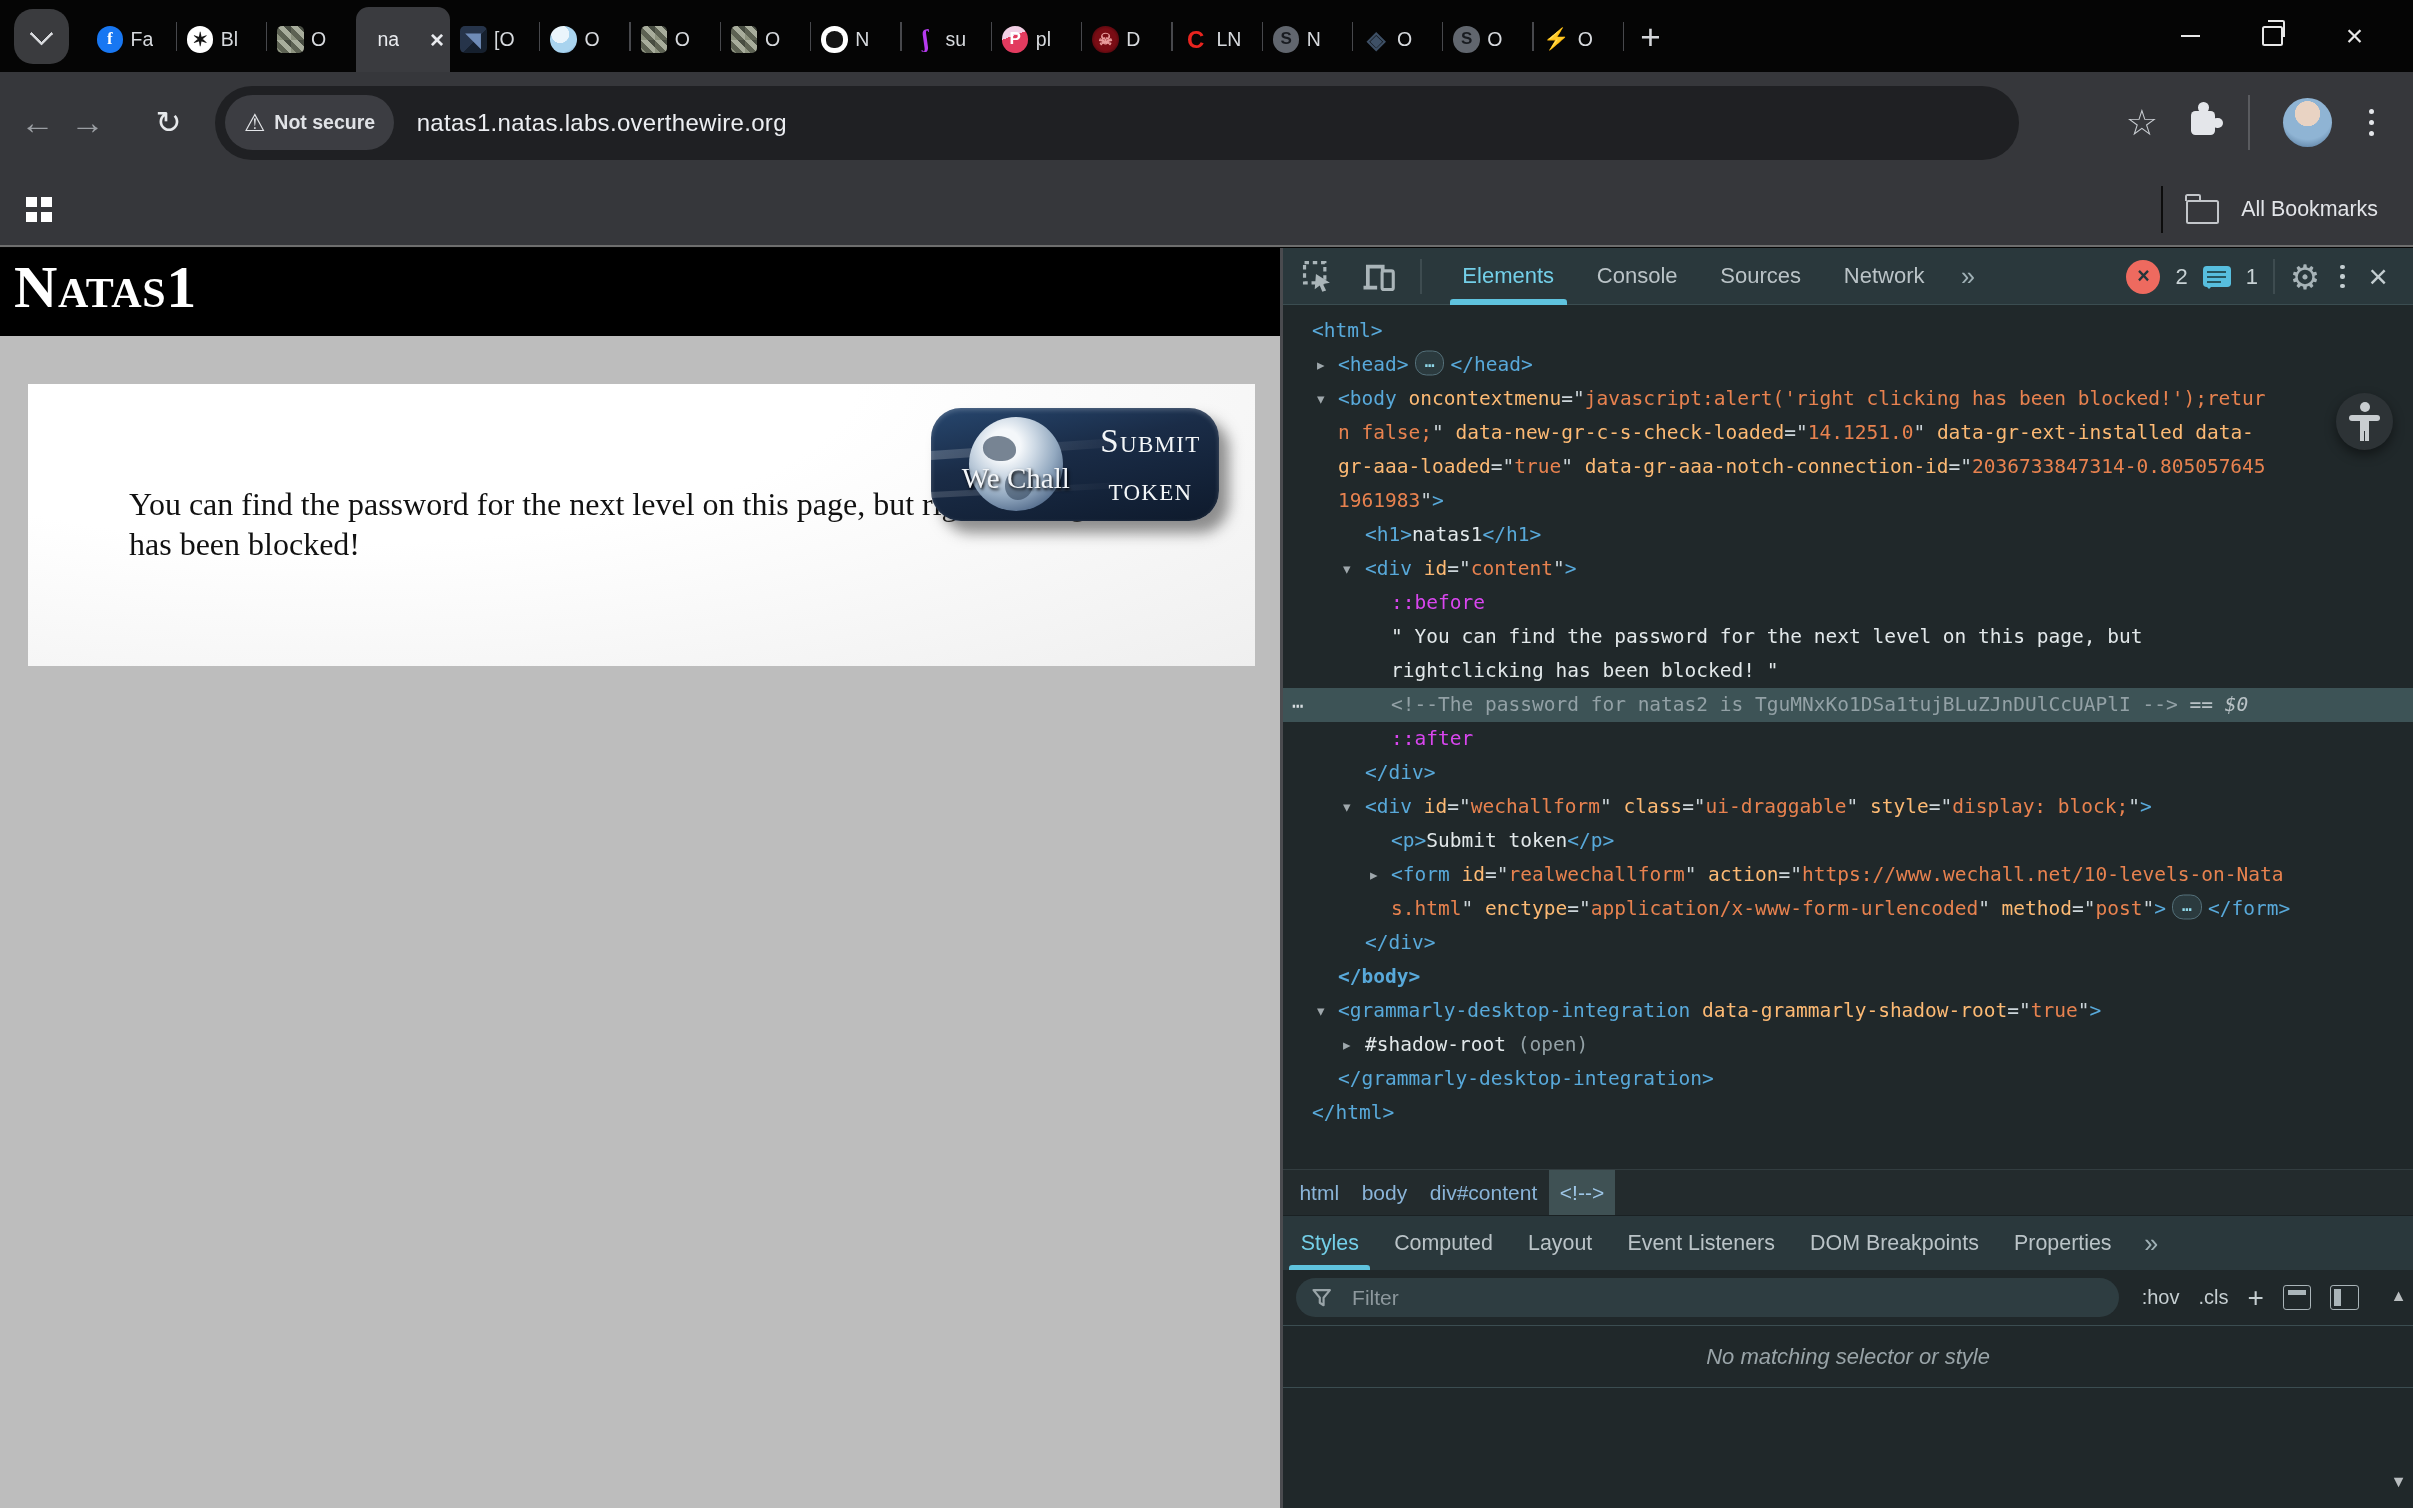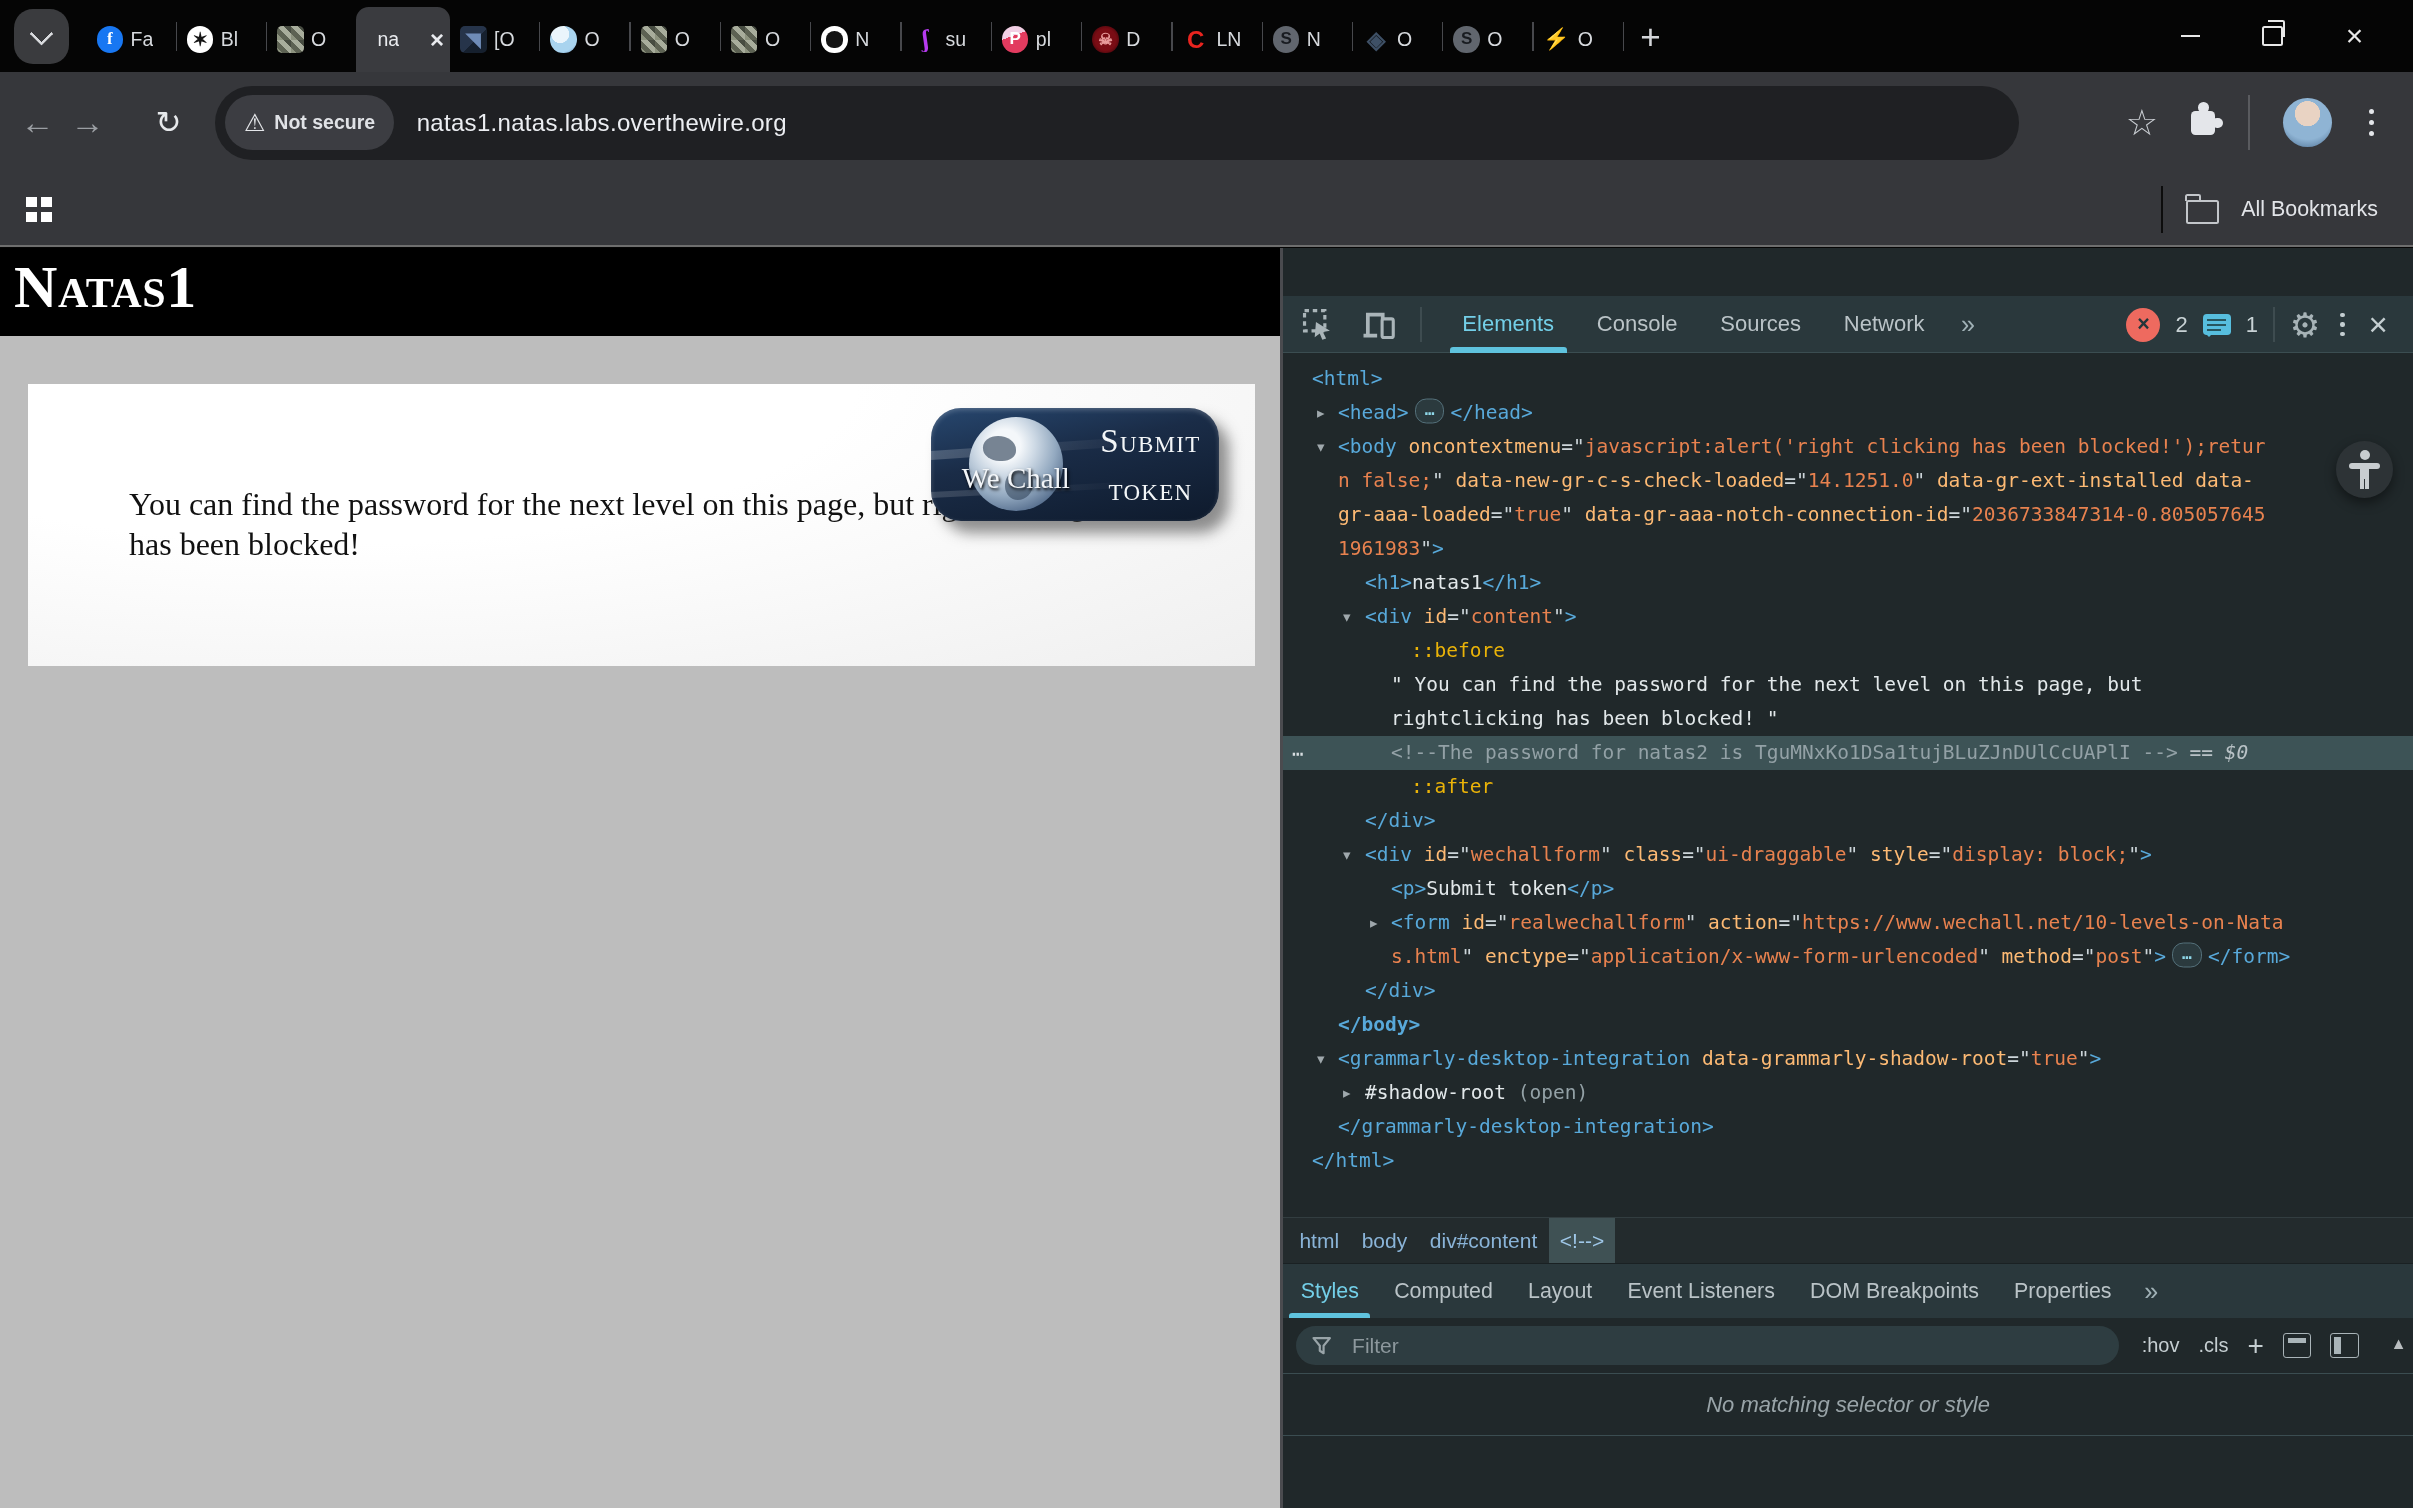--- a/index.html
+++ b/index.html
@@ -102,21 +102,21 @@
   .globe::after{content:"";position:absolute;left:36px;top:53px;width:28px;height:30px;border-radius:55% 45% 60% 50%;
                 background:rgba(52,70,92,.6);}
   .wbrand{position:absolute;left:11.3px;top:54px;width:147px;text-align:center;font-family:"Liberation Serif",serif;
           font-size:29px;color:#f2f5f8;text-shadow:1.3px 1.9px 3.1px #000;z-index:2;}
   .wsubmit{position:absolute;left:158px;top:8.8px;width:123px;text-align:center;font-family:"Liberation Serif",serif;
            font-variant:small-caps;font-size:33px;line-height:48px;color:#f3f6f8;letter-spacing:1.3px;}
   
   .devtools{position:relative;flex:1;background:#20282a;overflow:hidden;
             font-family:"Liberation Sans",sans-serif;}
   .dt-toolbar{position:relative;height:57px;background:#2a383c;border-bottom:1.9px solid #3b4d51;box-sizing:border-box;
-              display:flex;align-items:center;margin-top:48px;}
+              display:flex;align-items:center;}
   .dt-ico{flex:none;display:flex;align-items:center;justify-content:center;cursor:pointer;}
   .dt-insp{margin-left:19px;}
   .dt-dev{margin-left:26.4px;}
   .dt-tooldiv{width:1.9px;height:35px;background:#3e4c50;margin:0 19px 0 22.6px;}
   .dt-tabs{display:flex;height:57px;align-items:center;}
   .dt-tab{position:relative;height:57px;display:flex;align-items:center;padding:0 21.4px;font-size:22px;color:#bac3c7;cursor:pointer;}
   .dt-tab.active{color:#73cfe8;}
   .dt-tab.active::after{content:"";position:absolute;left:8.8px;right:8.8px;bottom:0;height:5.7px;border-radius:3.1px 3.1px 0 0;background:#5fc3de;}
   .dt-more{font-size:25px;color:#9fb0b5;padding:0 15px;cursor:pointer;}
   .dt-right{position:absolute;right:0;top:0;height:57px;display:flex;align-items:center;gap:15px;padding-right:21.4px;}
@@ -132,21 +132,21 @@
   .dt-kebab i{width:4.4px;height:4.4px;border-radius:50%;background:#c4ced1;}
   .dt-close{font-size:33px;color:#c4ced1;cursor:pointer;line-height:1;padding:0 3.8px;}
   
   .dt-tree{position:relative;height:864px;overflow:hidden;font-family:"DejaVu Sans Mono",monospace;
            font-size:19.5px;padding-top:8.8px;box-sizing:border-box;}
   .trow{position:relative;height:34px;line-height:34px;white-space:nowrap;cursor:pointer;}
   .trow.sel{background:#3d5356;}
   .tarrow{position:absolute;font-size:15px;color:#9fa8ac;font-family:"DejaVu Sans",sans-serif;}
   .tgutter{position:absolute;left:8.8px;color:#d7dde0;font-size:19px;letter-spacing:1.3px;}
   .c-tag{color:#58a9da;} .c-attr{color:#fdba74;text-align:right;} .c-val{color:#e8824f;} .c-quote{color:#ccd5d9;}
-  .c-text{color:#e2e8ea;} .c-comment{color:#93a1a6;} .c-pseudo{color:#eab308;margin-left:20px;}
+  .c-text{color:#e2e8ea;} .c-comment{color:#93a1a6;} .c-pseudo{color:#d946ef;}
   .c-eqsel{color:#b9c2c6;font-style:italic;}
   .tbadge{display:inline-block;vertical-align:middle;margin:0 6.3px;transform:translateY(-2.5px);
           padding:0 8.8px;height:22.6px;line-height:19px;border:1.3px solid #54707a;border-radius:11.3px;
           color:#8fd7e8;background:#2b3a3e;font-size:16.3px;font-weight:700;}
   .a11y{position:absolute;left:1053px;top:88px;width:57px;height:57px;border-radius:50%;background:#2d3336;
         box-shadow:0 5px 11.3px rgba(0,0,0,.45);cursor:pointer;display:flex;align-items:center;justify-content:center;}
   .person{position:relative;width:31px;height:39px;}
   .person .ph{position:absolute;left:10.7px;top:0;width:10px;height:10px;border-radius:50%;background:#c8cdd0;}
   .person .pa{position:absolute;left:0;top:12.6px;width:31px;height:6.3px;border-radius:3.1px;background:#c8cdd0;}
   .person .pt{position:absolute;left:11.3px;top:12.6px;width:8.8px;height:16.3px;background:#c8cdd0;}

